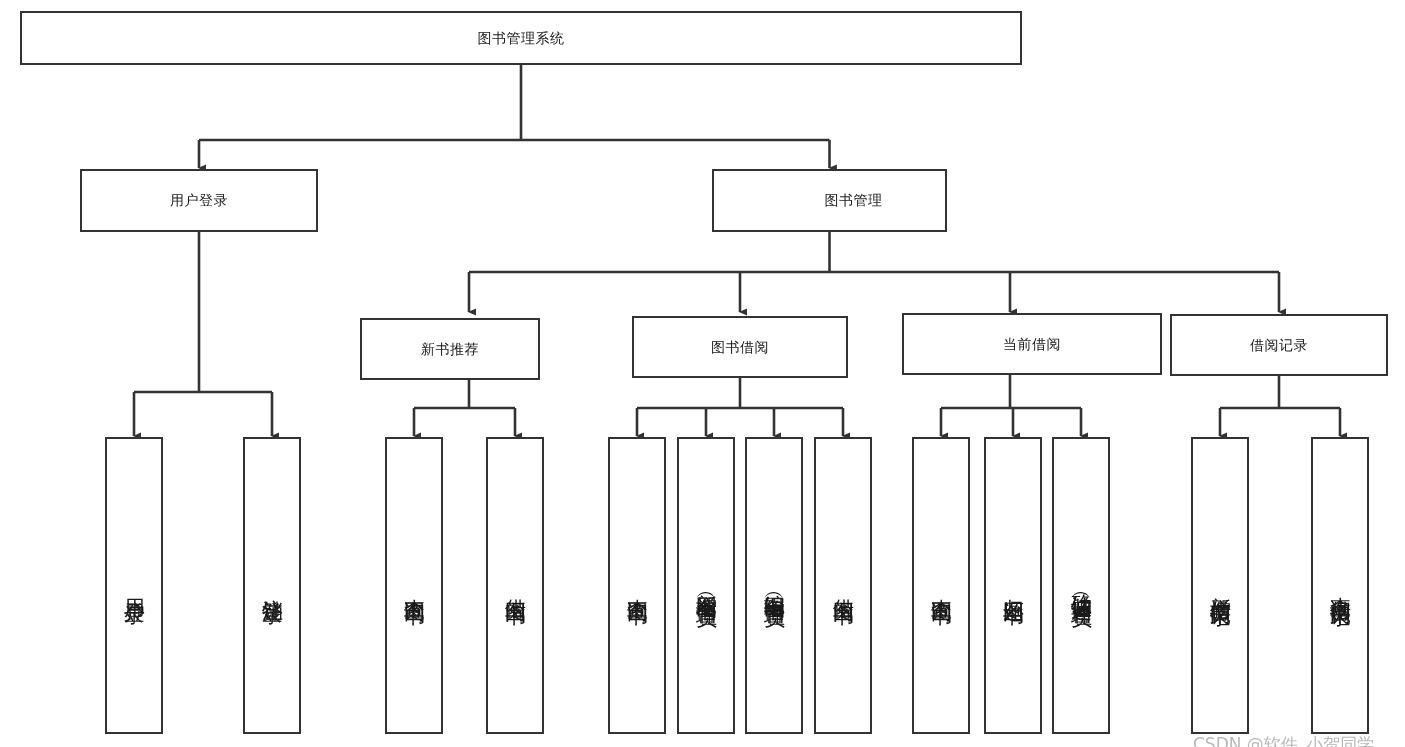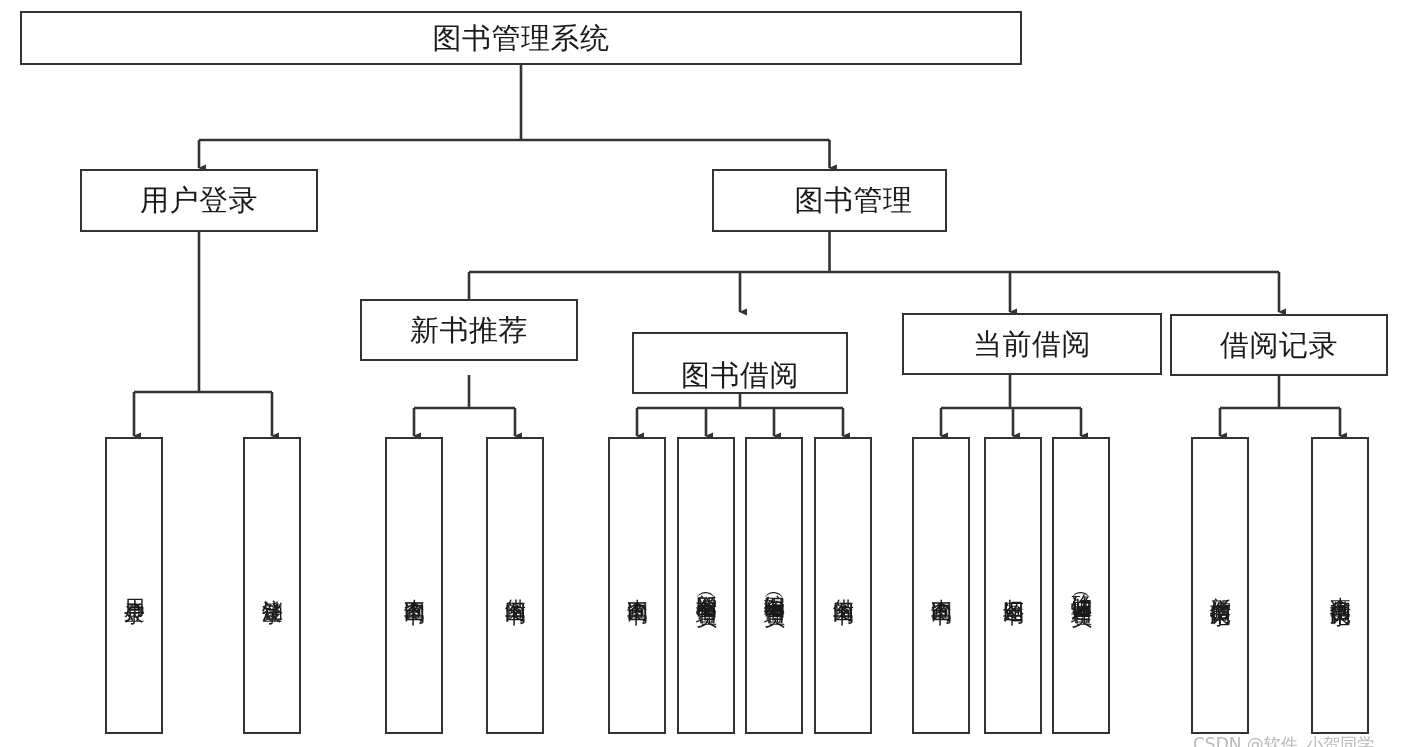--- a/index.html
+++ b/index.html
@@ -29,21 +29,21 @@
     box-sizing: border-box;
     border: 2.5px solid #333333;
     background: #ffffff;
     display: flex;
     align-items: center;
     justify-content: center;
     color: #1a1a1a;
     z-index: 2;
   }
   .node-label {
-    font-size: 29px;
+    font-size: 14px;
     line-height: 1.18;
     letter-spacing: 0.5px;
     white-space: nowrap;
     text-align: center;
   }
   .node.vertical .node-label {
     writing-mode: vertical-rl;
     text-orientation: upright;
     font-size: 21px;
     letter-spacing: 2px;
@@ -109,24 +109,24 @@
   <div id="node-layer">
       <div class="node" style="left: 20px; top: 11px; width: 1002px; height: 54px;">
         <span class="node-label">图书管理系统</span>
       </div>
       <div class="node" style="left: 80px; top: 169px; width: 238px; height: 63px;">
         <span class="node-label">用户登录</span>
       </div>
       <div class="node" style="left: 712px; top: 169px; width: 235px; height: 63px; padding-left: 48px;">
         <span class="node-label">图书管理</span>
       </div>
-      <div class="node" style="left: 360px; top: 299px; width: 218px; height: 62px;">
+      <div class="node" style="left: 360px; top: 318px; width: 180px; height: 62px;">
         <span class="node-label">新书推荐</span>
       </div>
-      <div class="node" style="left: 632px; top: 332px; width: 216px; height: 62px; align-items: flex-end;">
+      <div class="node" style="left: 632px; top: 316px; width: 216px; height: 62px;">
         <span class="node-label">图书借阅</span>
       </div>
       <div class="node" style="left: 902px; top: 313px; width: 260px; height: 62px;">
         <span class="node-label">当前借阅</span>
       </div>
       <div class="node" style="left: 1170px; top: 314px; width: 218px; height: 62px;">
         <span class="node-label">借阅记录</span>
       </div>
       <div class="node vertical" style="left: 105px; top: 437px; width: 58px; height: 297px;">
         <span class="node-label">用户登录</span>

